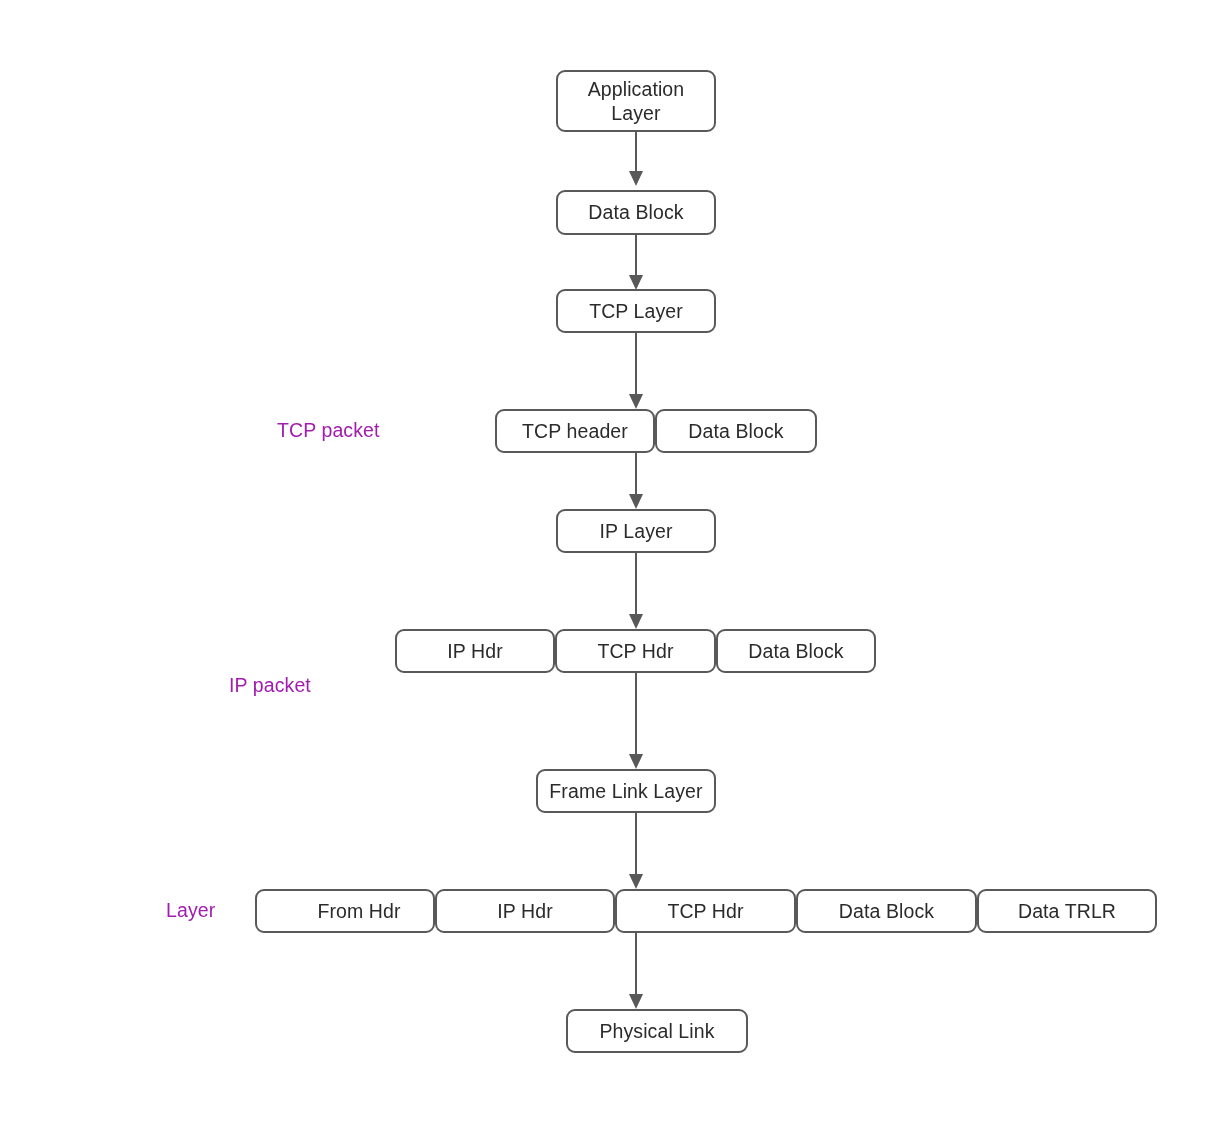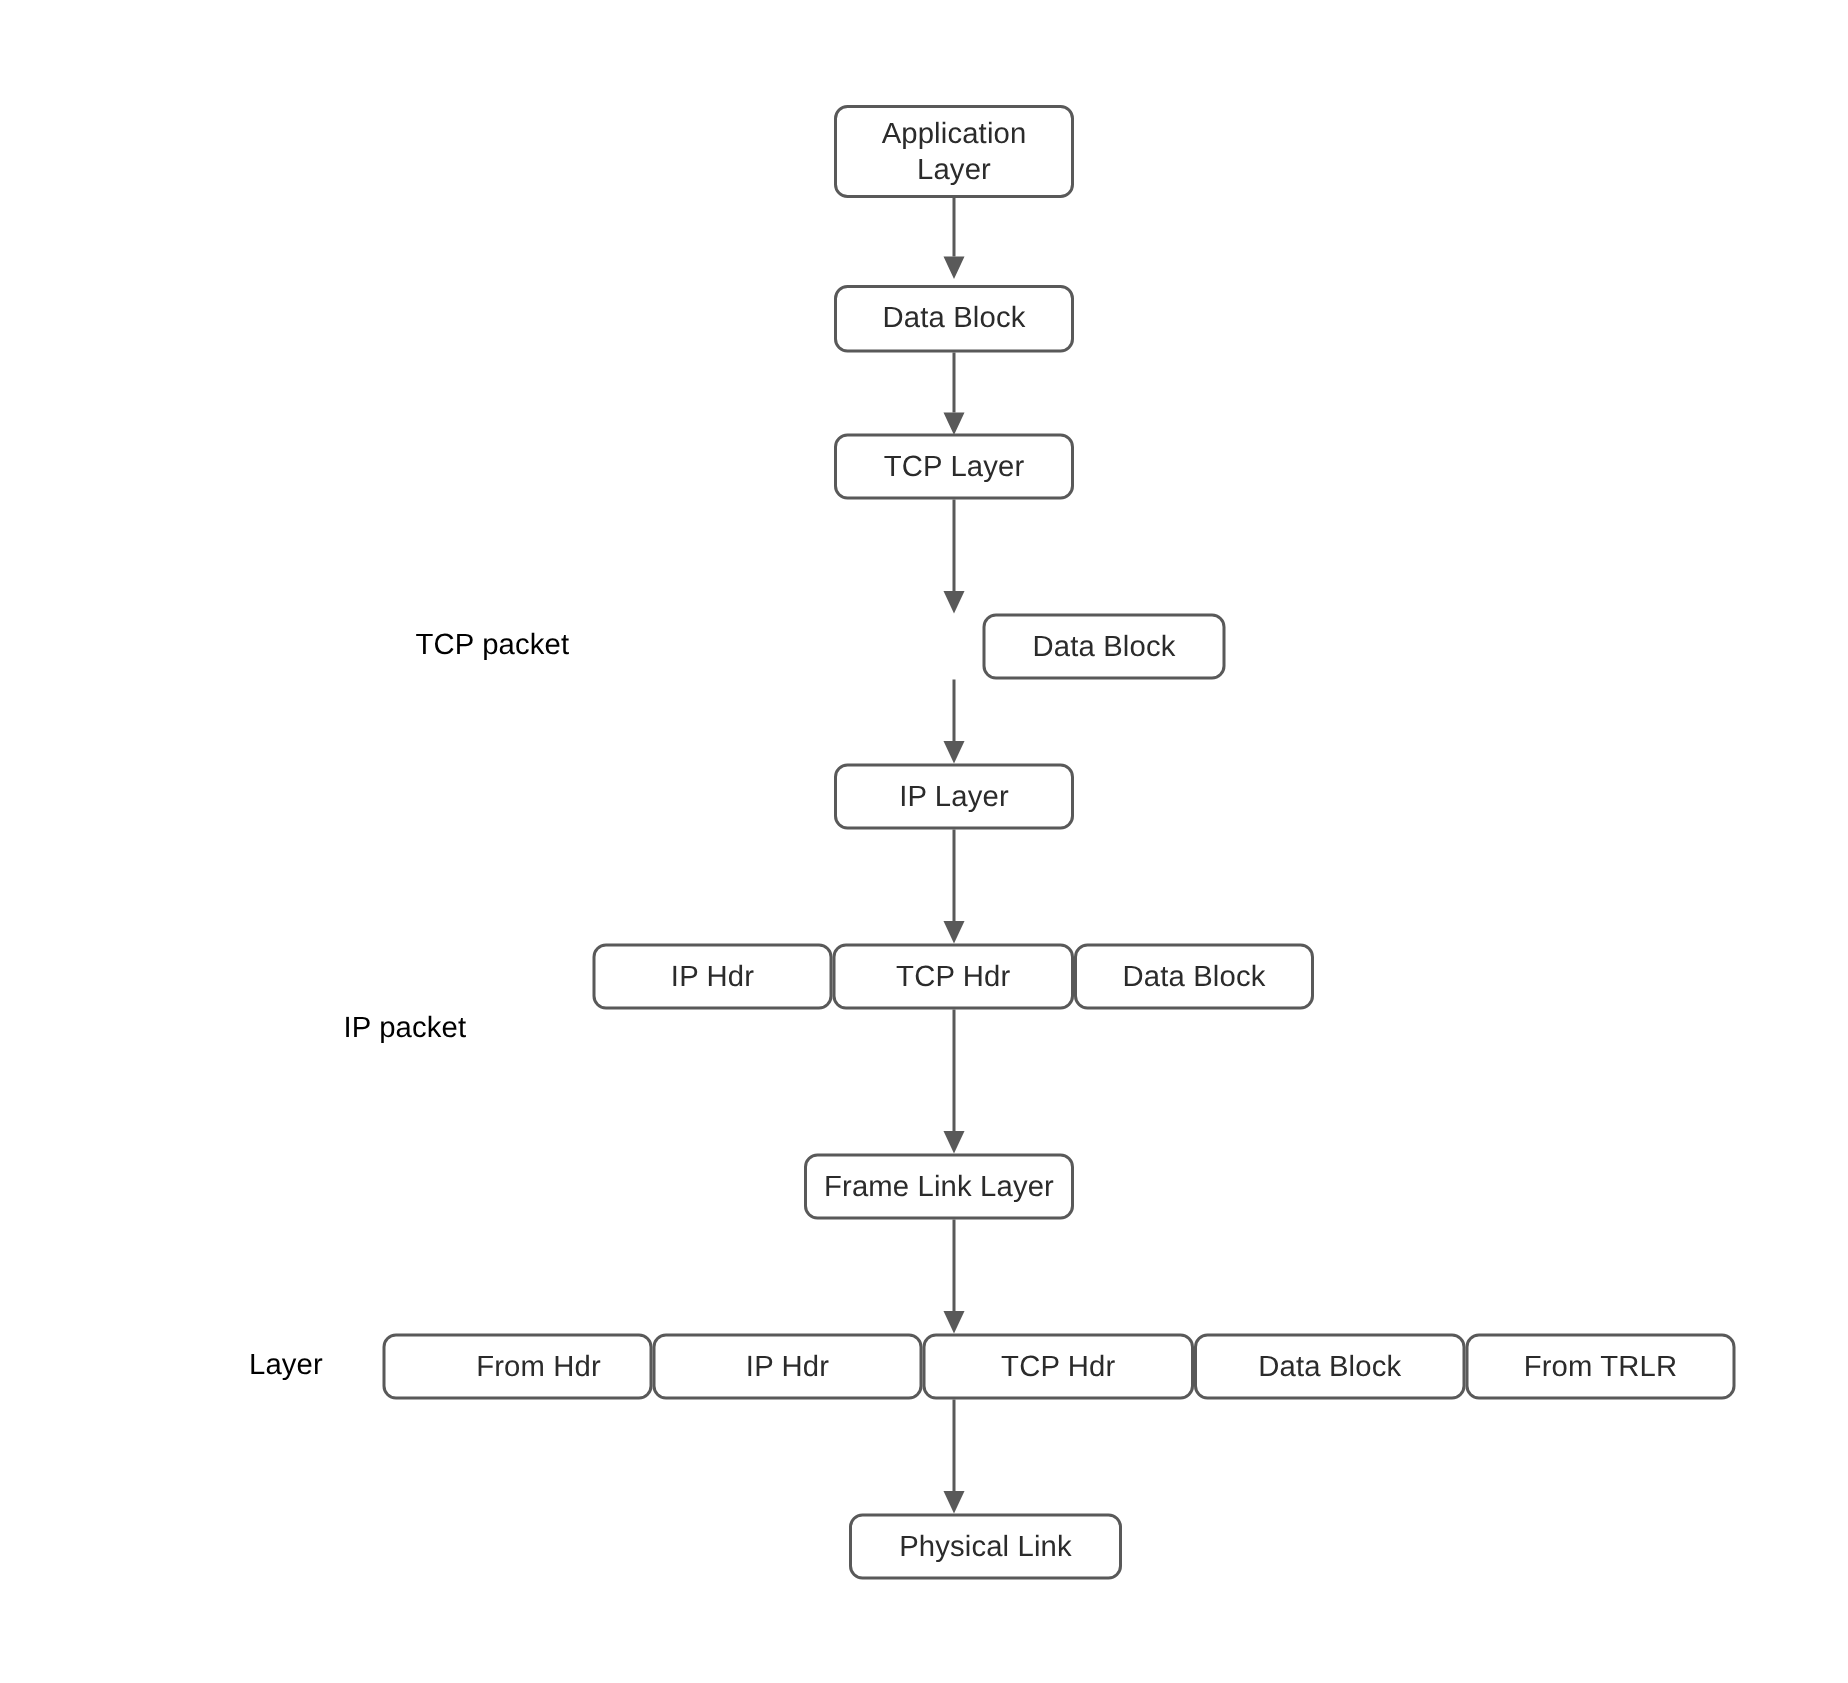--- a/index.html
+++ b/index.html
@@ -36,21 +36,21 @@
     color: #2b2b2b;
     letter-spacing: 0.1px;
     z-index: 3;
     white-space: pre-line;
   }
 
   
   .side-label {
     position: absolute;
     font-size: 19.5px;
-    color: #000000;
+    color: #a21caf;
     white-space: nowrap;
     z-index: 3;
     letter-spacing: 0.1px;
   }
 
   
   .arrow {
     position: absolute;
     z-index: 1;
   }
@@ -127,20 +127,21 @@
   <div class="node" style="left:556px; top:289px; width:160px; height:44px;">TCP Layer</div>
 
   <div class="node" style="left:556px; top:509px; width:160px; height:44px;">IP Layer</div>
 
   <div class="node" style="left:536px; top:769px; width:180px; height:44px;">Frame Link Layer</div>
 
   <div class="node" style="left:566px; top:1009px; width:182px; height:44px;">Physical Link</div>
 
   <div class="side-label" style="left:277px; top:419px;">TCP packet</div>
 
+  <div class="node" style="left:495px; top:409px; width:160px; height:44px;">TCP header</div>
 
   <div class="node" style="left:655px; top:409px; width:162px; height:44px;">Data Block</div>
 
   <div class="side-label" style="left:229px; top:674px;">IP packet</div>
 
   <div class="node" style="left:395px; top:629px; width:160px; height:44px;">IP Hdr</div>
 
   <div class="node" style="left:555px; top:629px; width:161px; height:44px;">TCP Hdr</div>
 
   <div class="node" style="left:716px; top:629px; width:160px; height:44px;">Data Block</div>
@@ -148,15 +149,15 @@
   <div class="side-label" style="left:166px; top:899px;">Layer</div>
 
   <div class="node" style="left:255px; top:889px; width:180px; height:44px;padding-left:28px;">From Hdr</div>
 
   <div class="node" style="left:435px; top:889px; width:180px; height:44px;">IP Hdr</div>
 
   <div class="node" style="left:615px; top:889px; width:181px; height:44px;">TCP Hdr</div>
 
   <div class="node" style="left:796px; top:889px; width:181px; height:44px;">Data Block</div>
 
-  <div class="node" style="left:977px; top:889px; width:180px; height:44px;">From TRLR</div>
+  <div class="node" style="left:977px; top:889px; width:180px; height:44px;">Data TRLR</div>
 
 </div>
 
 </body></html>

